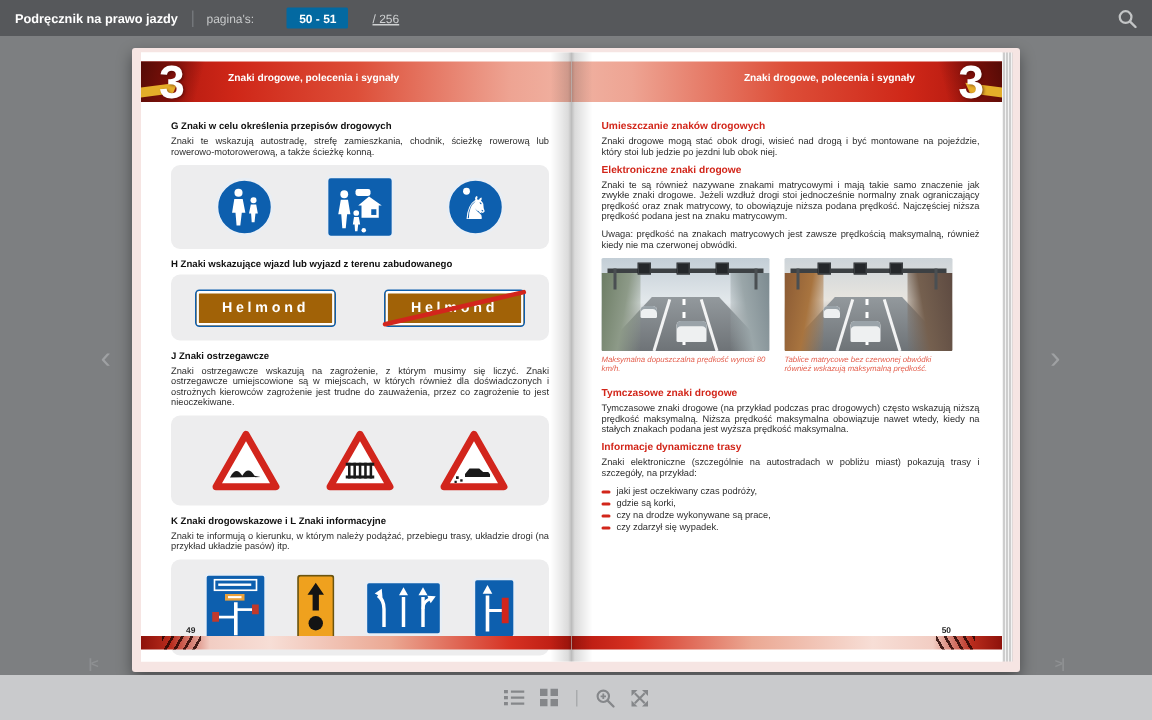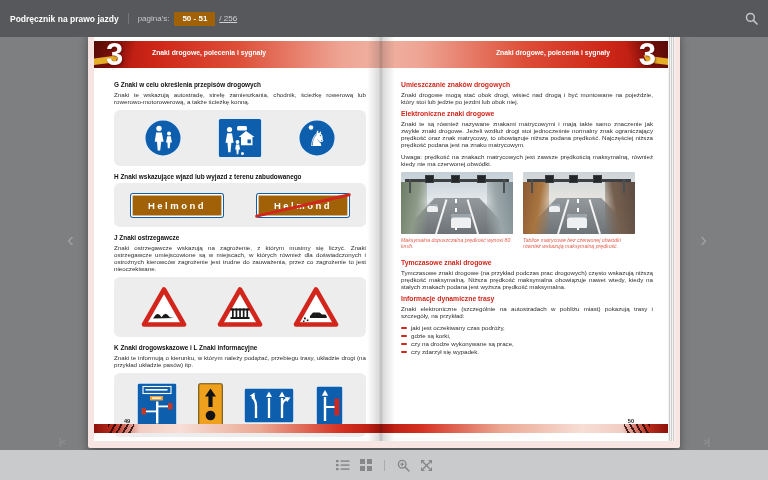--- a/index.html
+++ b/index.html
@@ -1,26 +1,26 @@
 <!DOCTYPE html>
 <html><head>
 <meta charset="utf-8">
 <style>
   html,body{margin:0;padding:0;background:#55575a;}
   .stage{position:relative;width:768px;height:480px;overflow:hidden;background:#7d7f81;
          font-family:"Liberation Sans",sans-serif;}
   
-  .topbar{position:absolute;top:0;left:0;right:0;height:37px;background:#56585b;
+  .topbar{position:absolute;top:0;left:0;right:0;height:24px;background:#56585b;
           display:flex;align-items:center;padding:0 10px;box-sizing:border-box;z-index:30;}
   .tb-title{color:#fff;font-size:8.5px;font-weight:bold;}
   .tb-sep{width:1px;height:11px;background:#73767a;margin:0 9px;}
-  .tb-label{color:#c7c9ca;font-size:8px;margin-right:5px;}
-  .tb-input{background:#a16207;color:#fff;font-size:8px;font-weight:bold;padding:2.5px 8px;
+  .tb-label{color:#c7c9ca;font-size:8px;margin-right:22px;}
+  .tb-input{background:#0369a1;color:#fff;font-size:8px;font-weight:bold;padding:2.5px 8px;
             border-radius:1px;cursor:text;}
-  .tb-total{color:#cfd1d2;font-size:8px;margin-left:4px;text-decoration:underline;}
+  .tb-total{color:#cfd1d2;font-size:8px;margin-left:16px;text-decoration:underline;}
   .tb-search{margin-left:auto;cursor:pointer;display:flex;align-items:center;}
   
   .bottombar{position:absolute;left:0;right:0;bottom:0;height:30px;background:#c9cacc;
              display:flex;align-items:center;justify-content:center;gap:10px;z-index:30;}
   .tool{cursor:pointer;display:flex;align-items:center;}
   .tool-sep{width:1px;height:11px;background:#a9abad;margin:0 2px;}
   
   .chev{position:absolute;top:228px;font-size:21px;line-height:21px;color:#9fa1a3;cursor:pointer;z-index:25;}
   .chev.l{left:67px;} .chev.r{right:61px;}
   .skip{position:absolute;bottom:33px;font-size:9px;font-weight:bold;letter-spacing:-1px;

